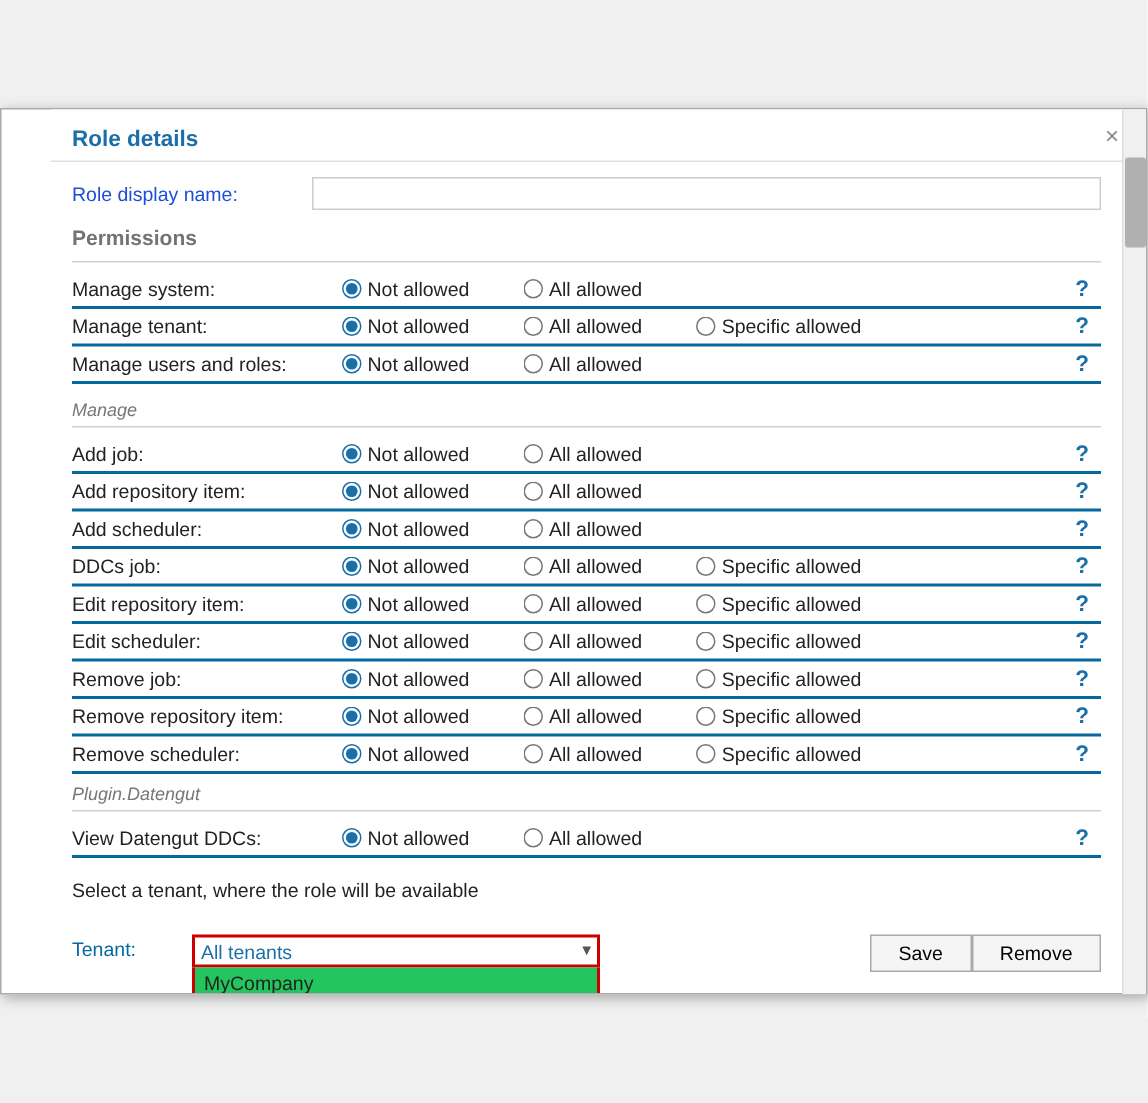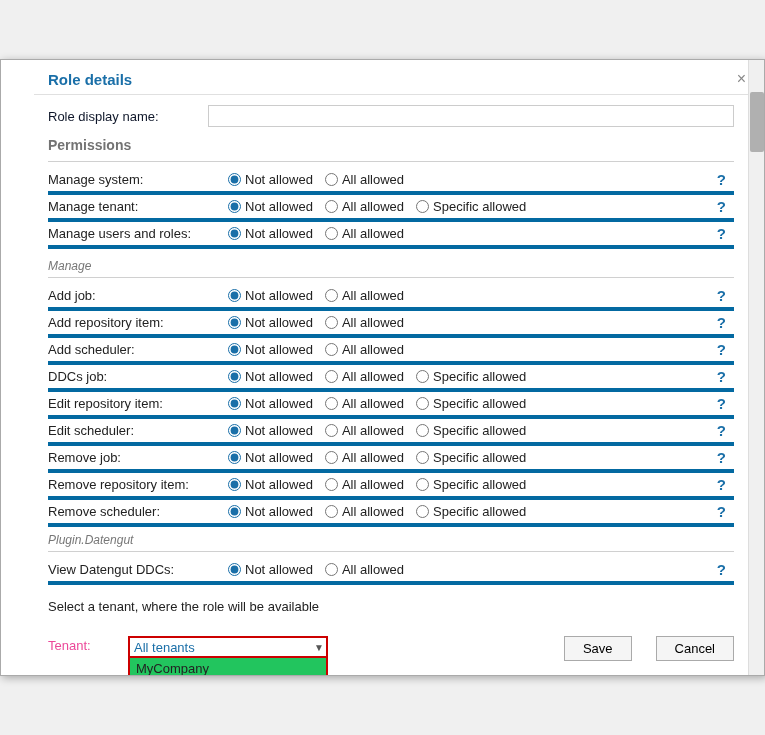--- a/index.html
+++ b/index.html
@@ -47,21 +47,21 @@
       max-height: 680px;
     }
     .field-row {
       display: flex;
       align-items: center;
       margin-bottom: 8px;
     }
     .field-label {
       width: 160px;
       font-size: 13px;
-      color: #0f172a;
+      color: #1d4ed8;
     }
     .field-input {
       flex: 1;
       height: 22px;
       border: 1px solid #ccc;
       padding: 2px 4px;
       font-size: 13px;
     }
     .section-title {
       color: #737373;
@@ -77,31 +77,31 @@
     .group-label {
       font-size: 12px;
       color: #777;
       font-style: italic;
       margin: 6px 0 2px 0;
     }
     .perm-row {
       display: flex;
       align-items: flex-end;
       padding: 3px 0;
-      border-bottom: 4px solid #0369a1;
+      border-bottom: 2px solid #0369a1;
     }
     .perm-label {
       width: 180px;
       font-size: 13px;
       color: #222;
     }
     .radio-option {
       display: flex;
       align-items: center;
-      margin-right: 12px;
+      margin-right: 36px;
       font-size: 13px;
       color: #222;
     }
     .radio-option input[type="radio"] {
       margin-right: 4px;
       accent-color: #1a6fa8;
     }
     .help-icon {
       color: #1a6fa8;
       font-weight: bold;
@@ -138,26 +138,26 @@
       margin-bottom: 22px;
     }
     .tenant-row {
       display: flex;
       align-items: flex-start;
       gap: 10px;
     }
     .tenant-field-label {
       width: 70px;
       font-size: 13px;
-      color: #ec4899;
+      color: #0369a1;
       padding-top: 2px;
     }
     .dropdown-container {
       position: relative;
-      width: 200px;
+      width: 272px;
     }
     .dropdown-input {
       width: 100%;
       height: 22px;
       border: 2px solid #c00;
       padding: 2px 20px 2px 4px;
       font-size: 13px;
       background: #fff;
       color: #1a6fa8;
       cursor: pointer;
@@ -185,21 +185,21 @@
       padding: 3px 6px;
       font-size: 13px;
       cursor: pointer;
       color: #222;
     }
     .dialog-footer {
       display: flex;
       justify-content: flex-end;
       align-items: flex-end;
       padding: 8px 14px;
-      gap: 24px;
+      gap: 0;
       border-top: 1px solid #e0e0e0;
       margin-top: 10px;
     }
     .btn {
       padding: 4px 18px;
       font-size: 13px;
       border: 1px solid #aaa;
       background: #f5f5f5;
       cursor: pointer;
       min-width: 60px;
@@ -470,21 +470,21 @@
               <span class="dropdown-arrow">▼</span>
             </div>
             <div class="dropdown-list">
               <div class="dropdown-item">MyCompany</div>
 
             </div>
           </div>
           <div style="flex:1;"></div>
           <div class="dialog-footer" style="border-top:none;margin-top:0;padding:0;">
             <button class="btn">Save</button>
-            <button class="btn">Cancel</button>
+            <button class="btn">Remove</button>
           </div>
         </div>
       </div>
     </div>
   </div>
 
   <div class="scrollbar-area">
     <div class="scrollbar-thumb"></div>
   </div>
 </div>

